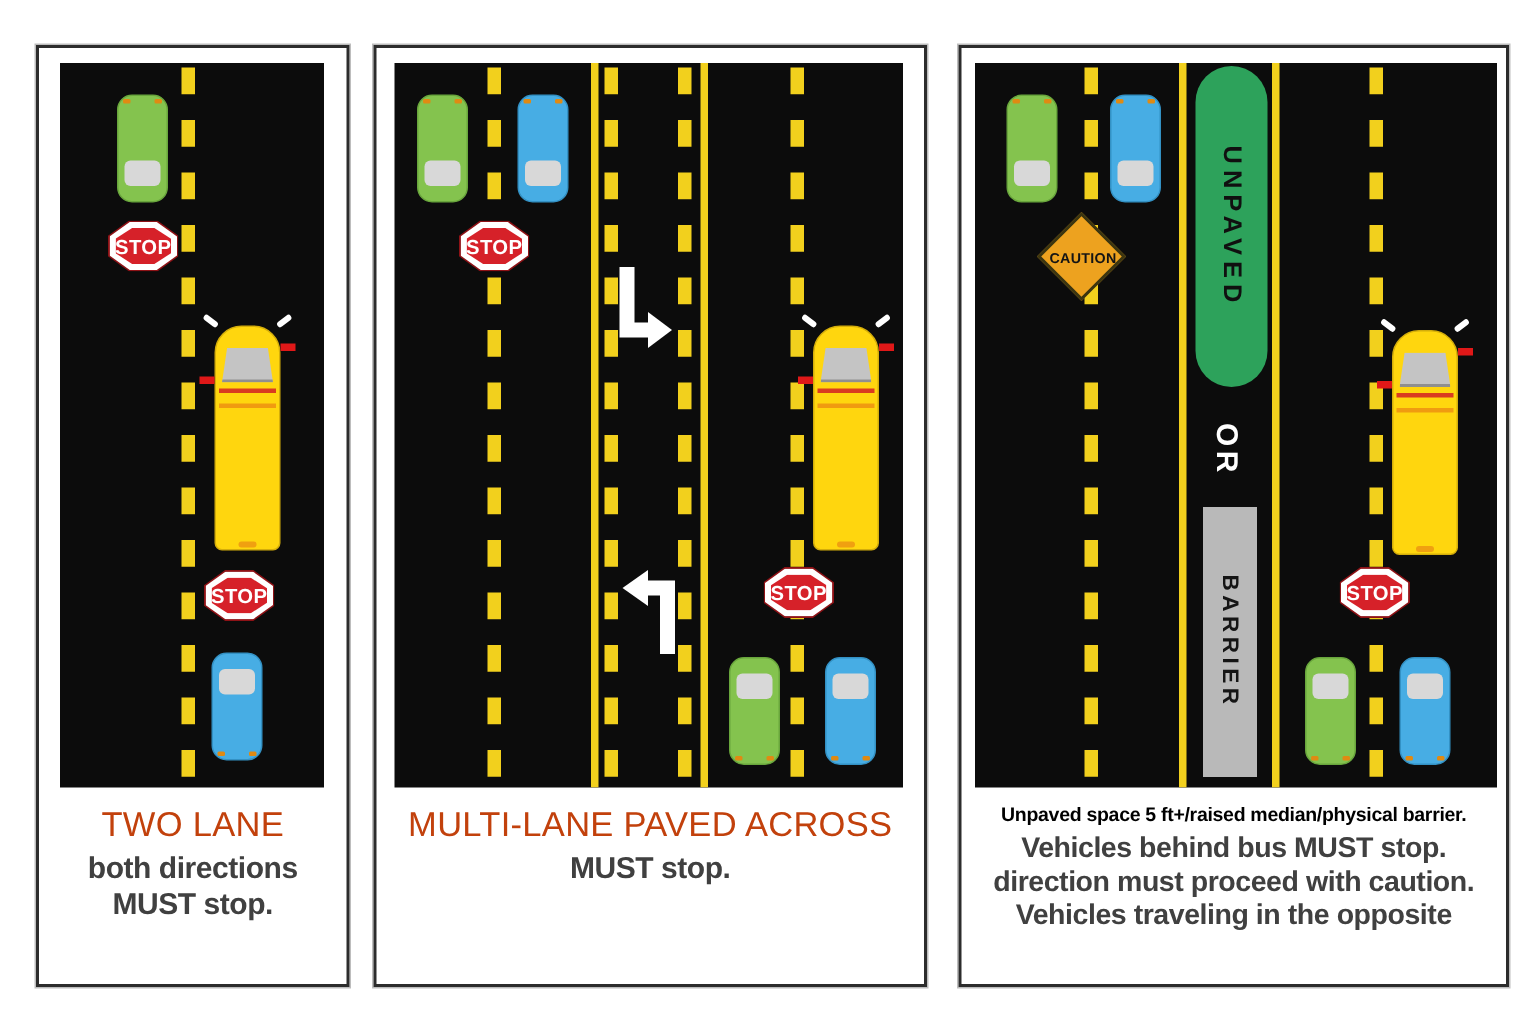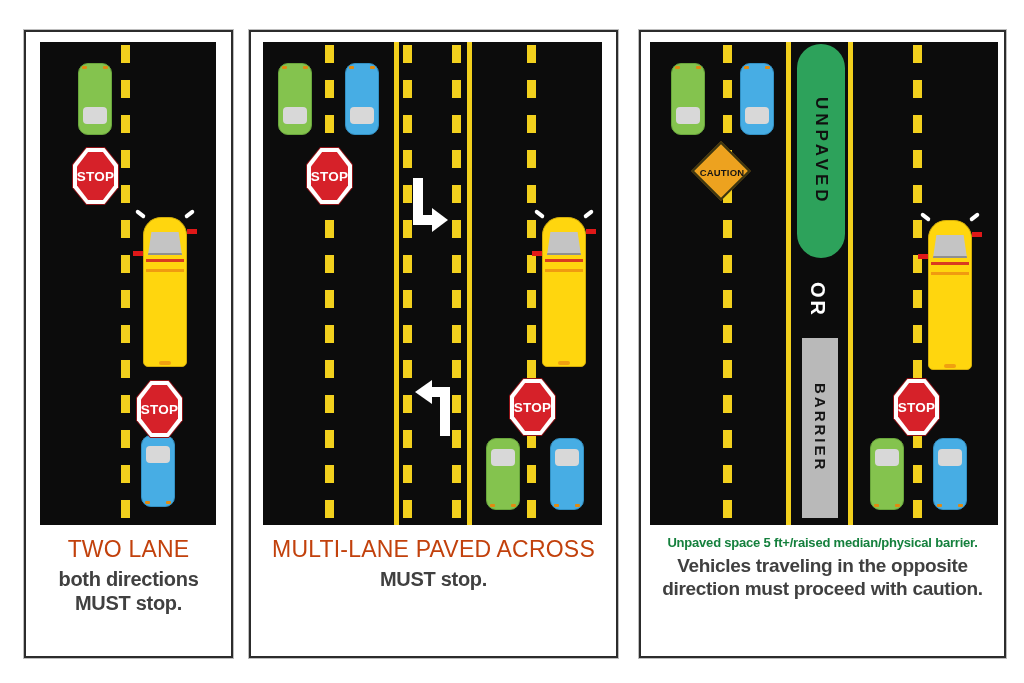--- a/index.html
+++ b/index.html
@@ -42,21 +42,21 @@
   .bus-stripe.s2{top:51px;background:#f09b10;}
   .bus-tail{position:absolute;bottom:1px;left:50%;margin-left:-6px;width:12px;height:4px;
             background:#f0a010;border-radius:2px;}
   .bus-mirror{position:absolute;top:-5px;width:11px;height:4px;background:#fff;border-radius:2px;}
   .bus-mirror.left{left:-8px;transform:rotate(38deg);}
   .bus-mirror.right{right:-8px;transform:rotate(-38deg);}
   .bus-arm{position:absolute;width:10px;height:5px;background:#e01818;}
   .bus-arm.left{left:-10px;top:34px;}
   .bus-arm.right{right:-10px;top:12px;}
   
-  .stop{position:absolute;width:47px;height:58px;z-index:5;}
+  .stop{position:absolute;width:47px;height:34px;z-index:5;}
   .oct{clip-path:polygon(30% 0,70% 0,100% 30%,100% 70%,70% 100%,30% 100%,0 70%,0 30%);}
   .stop .rim{position:absolute;left:0;top:0;right:0;bottom:0;background:#8e1216;}
   .stop .ring{position:absolute;left:1px;top:1px;right:1px;bottom:1px;background:#ffffff;}
   .stop .face{position:absolute;left:4px;top:4px;right:4px;bottom:4px;background:#d62129;
               display:flex;align-items:center;justify-content:center;}
   .stop .face span{color:#fff;font-weight:700;font-size:13.5px;letter-spacing:0.3px;}
   
   .caution-sign{position:absolute;width:64px;height:64px;z-index:5;}
   .diamond{position:absolute;left:10px;top:10px;width:42px;height:42px;transform:rotate(45deg);
            background:#eda21f;border:2px solid #3b3510;box-sizing:border-box;}
@@ -71,21 +71,21 @@
   .barrier{position:absolute;background:#b9b9b9;display:flex;align-items:center;justify-content:center;}
   .barrier span{writing-mode:vertical-rl;font-weight:700;font-size:15px;letter-spacing:3px;color:#151515;}
   
   .arrow{position:absolute;z-index:4;}
   
   .caption{position:absolute;left:3px;right:3px;top:504px;text-align:center;}
   .cap-title{font-size:23px;line-height:26px;font-weight:400;color:#c2410c;letter-spacing:0.2px;margin-bottom:5px;}
   .cap-line{font-size:20px;line-height:24px;font-weight:600;color:#404040;letter-spacing:-0.3px;}
   #p3 .caption{top:502px;}
   #p3 .cap-line{font-size:19px;line-height:22.5px;}
-  .cap-sub{font-size:13px;line-height:15px;font-weight:700;color:#15803d;letter-spacing:-0.2px;margin:1px 0 5px;}
+  .cap-sub{font-size:13px;line-height:15px;font-weight:700;color:#000000;letter-spacing:-0.2px;margin:1px 0 5px;}
 </style>
 </head>
 <body>
 
 <div class="canvas">
 
   <div class="panel" id="p1">
     <div class="road">
       <div class="dash-line" style="left:81px"></div>
 
@@ -305,18 +305,19 @@
         <div class="car-body">
             <div class="windshield"></div>
           <div class="light l1"></div>
             <div class="light l2"></div>
           </div>
       </div>
     </div>
 
     <div class="caption">
       <div class="cap-sub">Unpaved space 5 ft+/raised median/physical barrier.</div>
+      <div class="cap-line">Vehicles behind bus MUST stop.</div>
+      <div class="cap-line">direction must proceed with caution.</div>
       <div class="cap-line">Vehicles traveling in the opposite</div>
-      <div class="cap-line">direction must proceed with caution.</div>
     </div>
   </div>
 
 </div>
 
 </body></html>

